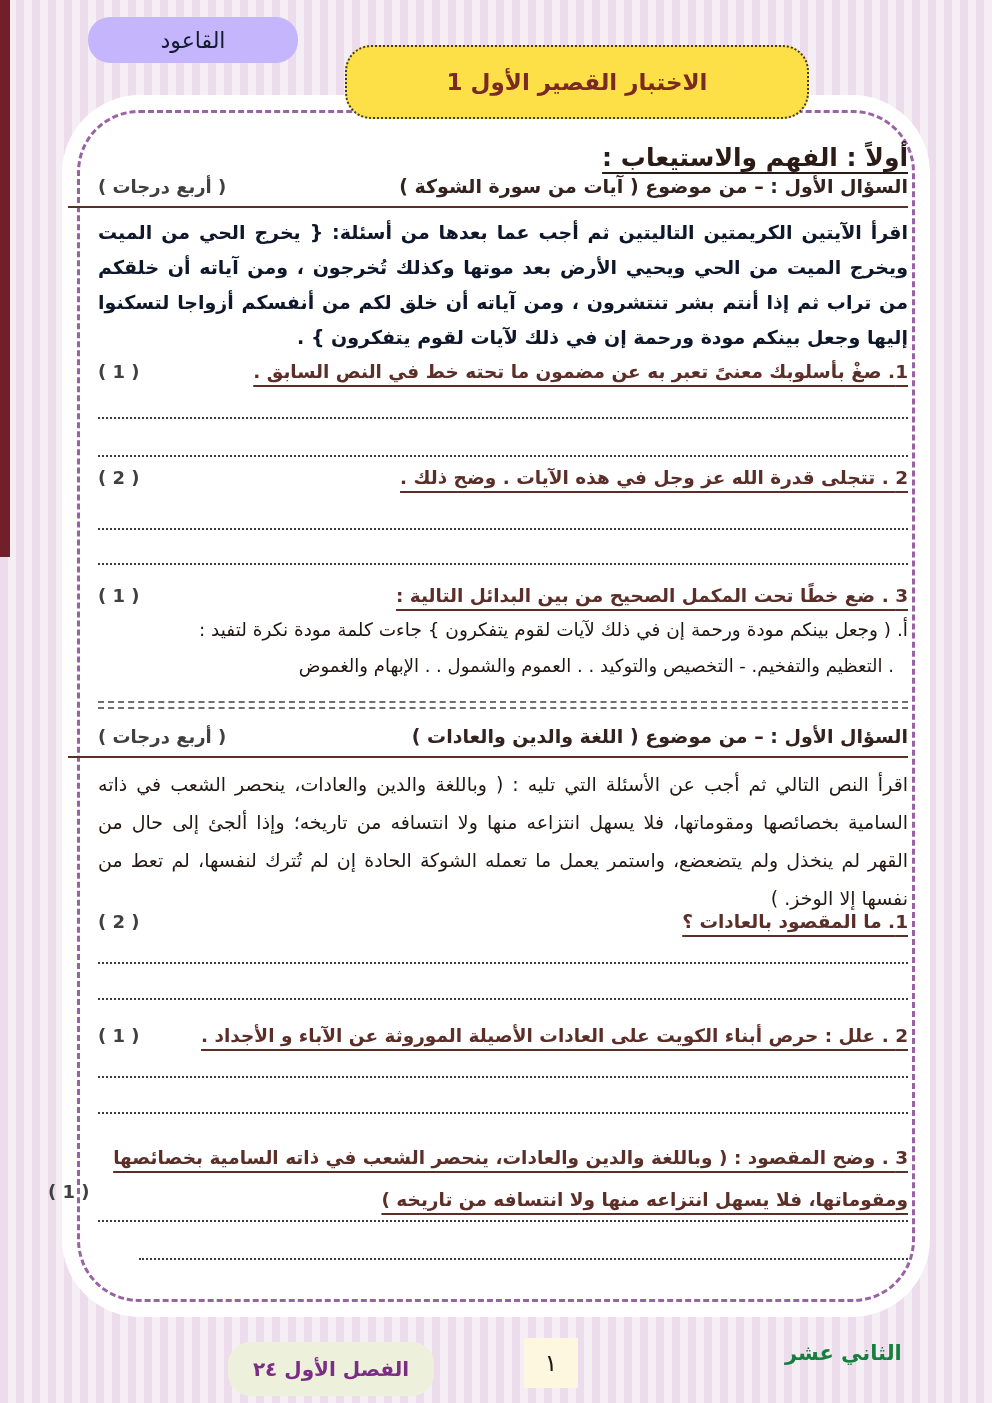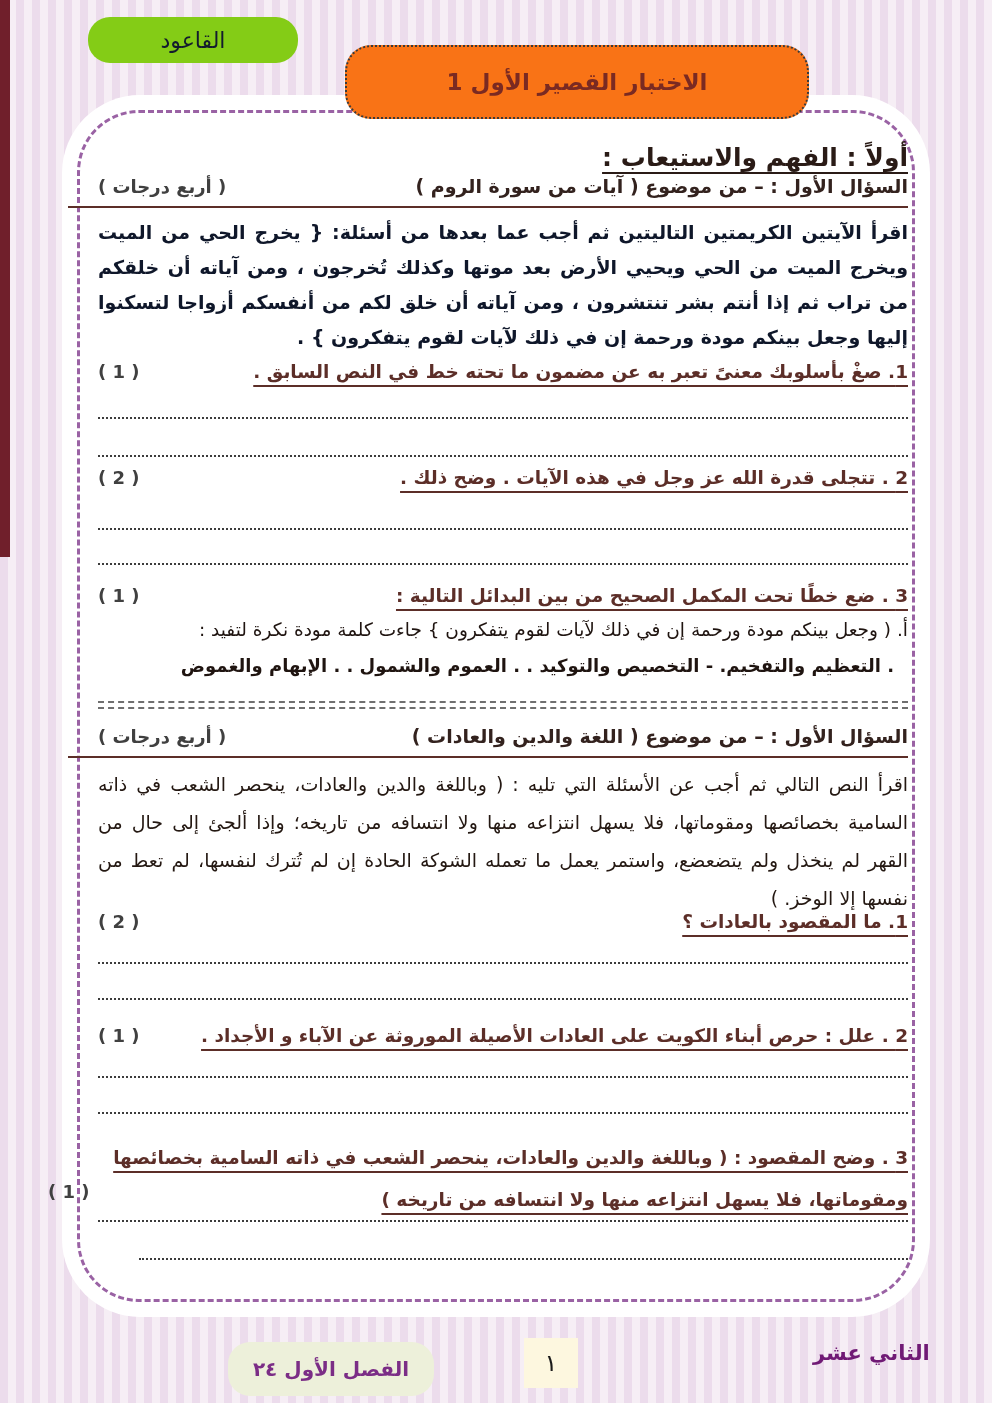--- a/index.html
+++ b/index.html
@@ -7,38 +7,38 @@
     width:992px;height:1403px;position:relative;overflow:hidden;
     font-family:"DejaVu Sans",sans-serif;
     background:repeating-linear-gradient(90deg,#ecdcec 0 8px,#f6eef5 8px 16px);
   }
   
   .edge-strip{position:absolute;left:0;top:0;width:10px;height:557px;background:#701f2b;}
 
   
   .badge{
     position:absolute;left:88px;top:17px;width:210px;height:46px;
-    background:#84cc16;border-radius:22px;display:flex;align-items:center;justify-content:center;
+    background:#c4b5fd;border-radius:22px;display:flex;align-items:center;justify-content:center;
     font-size:22px;color:#131b2e;
   }
 
   
   .sheet{
     position:absolute;left:62px;top:95px;width:868px;height:1222px;
     background:#ffffff;border-radius:78px;
   }
   .dashed-frame{
     position:absolute;left:15px;top:15px;right:15px;bottom:15px;
     border:3px dashed #9a62a4;border-radius:62px;pointer-events:none;
   }
 
   
   .title-box{
     position:absolute;left:345px;top:45px;width:460px;height:70px;z-index:5;
-    background:#f97316;border:2px dotted #3a3a3a;border-radius:26px;
+    background:#fde047;border:2px dotted #3a3a3a;border-radius:26px;
     display:flex;align-items:center;justify-content:center;
     font-size:23px;font-weight:bold;color:#7a2a22;
   }
 
   
   .content{
     position:absolute;left:98px;top:95px;width:810px;height:1222px;
     direction:rtl;color:#201512;z-index:2;
   }
   .abs{position:absolute;right:0;width:100%;}
@@ -56,31 +56,31 @@
   .passage.light{font-weight:normal;line-height:38px;color:#241812;margin-left:25px;}
 
   .qrow{display:flex;justify-content:space-between;align-items:flex-start;padding-left:8px;}
   .qtext{
     font-size:18.5px;font-weight:bold;color:#5c2e28;
     text-decoration:underline;text-decoration-thickness:2px;text-underline-offset:7px;
   }
   .marks{font-size:18px;font-weight:bold;color:#404040;white-space:nowrap;direction:ltr;}
 
   .stem{font-size:18.5px;font-weight:normal;color:#1f1410;}
-  .options{font-size:18px;color:#1f1410;padding-right:14px;font-weight:bold;}
+  .options{font-size:18px;color:#1f1410;padding-right:14px;}
 
   .ansline{border-bottom:2px dotted #3c3c3c;height:0;}
   .ansline.short{width:95%;}
   .sep{height:4px;border-top:2px dashed #6f6f6f;border-bottom:2px dashed #6f6f6f;}
 
   .q3b-wrap{position:relative;padding-left:60px;}
   .q3b-marks{position:absolute;left:10px;top:44px;}
 
   
-  .footer-grade{position:absolute;left:785px;top:1341px;font-size:21px;font-weight:bold;color:#701a75;direction:rtl;padding-left:28px;}
+  .footer-grade{position:absolute;left:785px;top:1341px;font-size:21px;font-weight:bold;color:#15803d;direction:rtl;}
   .page-num{
     position:absolute;left:524px;top:1338px;width:54px;height:50px;background:#fdf7df;
     display:flex;align-items:center;justify-content:center;font-size:24px;color:#1a1a1a;
   }
   .term-pill{
     position:absolute;left:228px;top:1342px;width:206px;height:54px;background:#edf0da;
     border-radius:22px;display:flex;align-items:center;justify-content:center;
     font-size:20px;font-weight:bold;color:#7b2d86;direction:rtl;
   }
 </style>
@@ -99,21 +99,21 @@
 
 <div class="sheet">
   <div class="dashed-frame"></div>
 </div>
 
 <div class="content">
 
   <div class="abs h1" style="top:48px;">أولاً : الفهم والاستيعاب :</div>
 
   <div class="abs secrow" style="top:80px;">
-    <span>السؤال الأول :  –   من موضوع ( آيات من سورة الروم )</span>
+    <span>السؤال الأول :  –   من موضوع ( آيات من سورة الشوكة )</span>
     <span class="marks">( أربع درجات )</span>
   </div>
 
   <div class="abs passage" style="top:120px;">اقرأ الآيتين الكريمتين  التاليتين  ثم أجب عما بعدها من أسئلة:  { يخرج الحي من الميت ويخرج الميت من الحي ويحيي الأرض بعد موتها وكذلك تُخرجون ، ومن آياته أن خلقكم من تراب ثم إذا أنتم بشر تنتشرون ، ومن آياته أن خلق لكم من أنفسكم أزواجا لتسكنوا إليها وجعل بينكم مودة ورحمة إن في ذلك لآيات لقوم يتفكرون } .</div>
 
   <div class="abs qrow" style="top:266px;">
     <span class="qtext">1. صغْ  بأسلوبك معنىً تعبر به عن مضمون ما تحته خط في النص السابق  .</span>
     <span class="marks">( 1 )</span>
   </div>
   <div class="abs ansline" style="top:322px;"></div>

